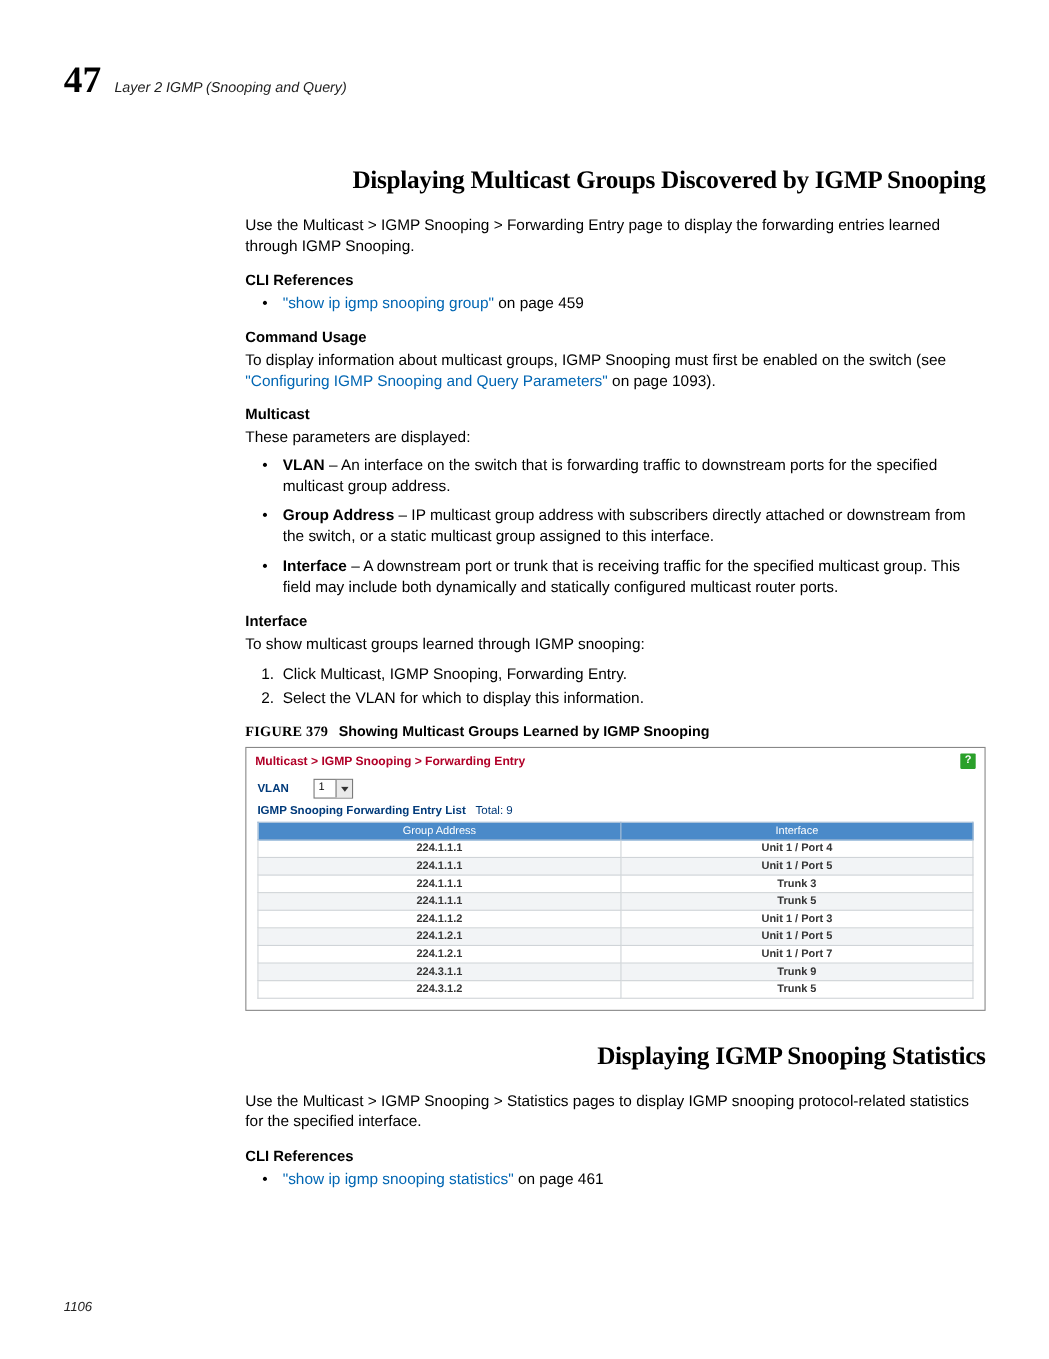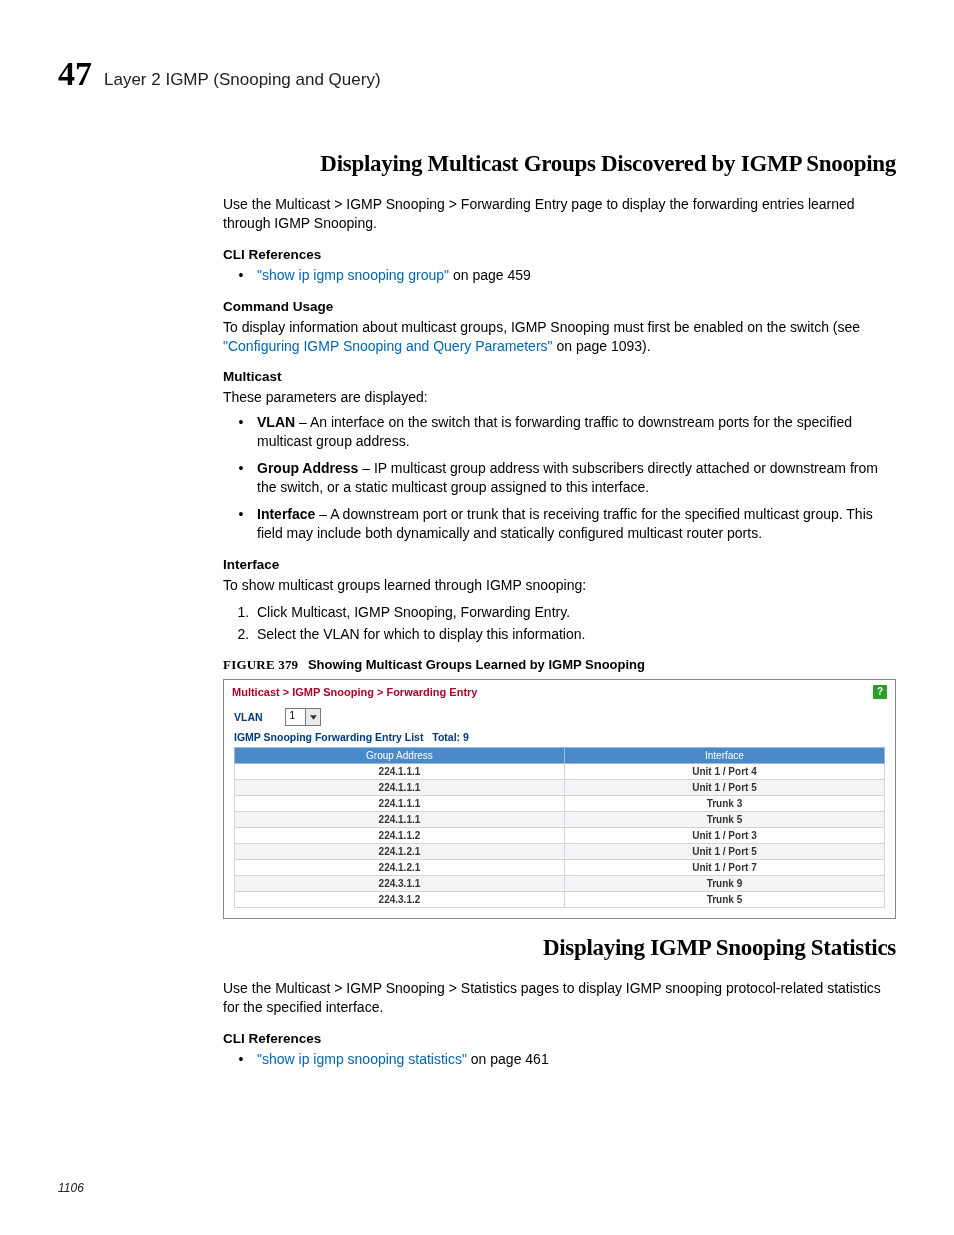--- a/index.html
+++ b/index.html
@@ -25,22 +25,23 @@
     align-items: baseline;
     gap: 12px;
     margin-bottom: 58px;
   }
   .chapnum {
     font-family: Georgia, 'Times New Roman', serif;
     font-size: 34px;
     font-weight: 700;
   }
   .runtitle {
-    font-size: 17px;
+    font-size: 13px;
     color: #222;
+    font-style: italic;
   }
   .content {
     margin-left: 165px;
     margin-right: 0;
   }
   h2.section {
     font-family: Georgia, 'Times New Roman', serif;
     font-weight: 600;
     font-size: 23px;
     margin: 0 0 18px 0;
@@ -83,21 +84,21 @@
     font-size: 13px;
     margin: 10px 0 6px 0;
   }
   .figcap .figlabel { font-weight: 700; text-transform: uppercase; letter-spacing: 0.2px; font-family: Georgia, serif; }
   .figcap .figtitle { font-weight: 600; margin-left: 6px; }
 
   
   .shot {
     border: 1px solid #888;
     background: #fff;
-    margin-bottom: 16px;
+    margin-bottom: 28px;
     font-size: 11px;
   }
   .shot-crumb {
     display: flex;
     justify-content: space-between;
     align-items: center;
     padding: 5px 8px 3px 8px;
   }
   .crumb-text { color: #b10028; font-weight: 700; font-size: 11px; }
   .help-icon {
@@ -116,21 +117,21 @@
   }
   .vlan-select .val { padding: 0 10px 0 4px; line-height: 14px; }
   .vlan-select .arrow {
     width: 14px; background: #eaeaea; border-left: 1px solid #7a7a7a;
     display: flex; align-items: center; justify-content: center;
   }
   .vlan-select .arrow svg { width: 7px; height: 5px; }
   .list-title {
     padding: 3px 10px 4px 10px; color: #003a7a; font-weight: 700; font-size: 10.5px;
   }
-  .list-title .tot { color: #003a7a; font-weight: 700; margin-left: 6px; }
+  .list-title .tot { color: #003a7a; font-weight: 400; margin-left: 6px; }
   table.grid {
     width: calc(100% - 20px);
     margin: 0 10px 10px 10px;
     border-collapse: collapse;
     font-size: 10px;
   }
   table.grid th {
     background: #4a8ac9; color: #fff; font-weight: 400;
     border: 1px solid #9fb9d4; padding: 2px 4px; text-align: center;
   }

